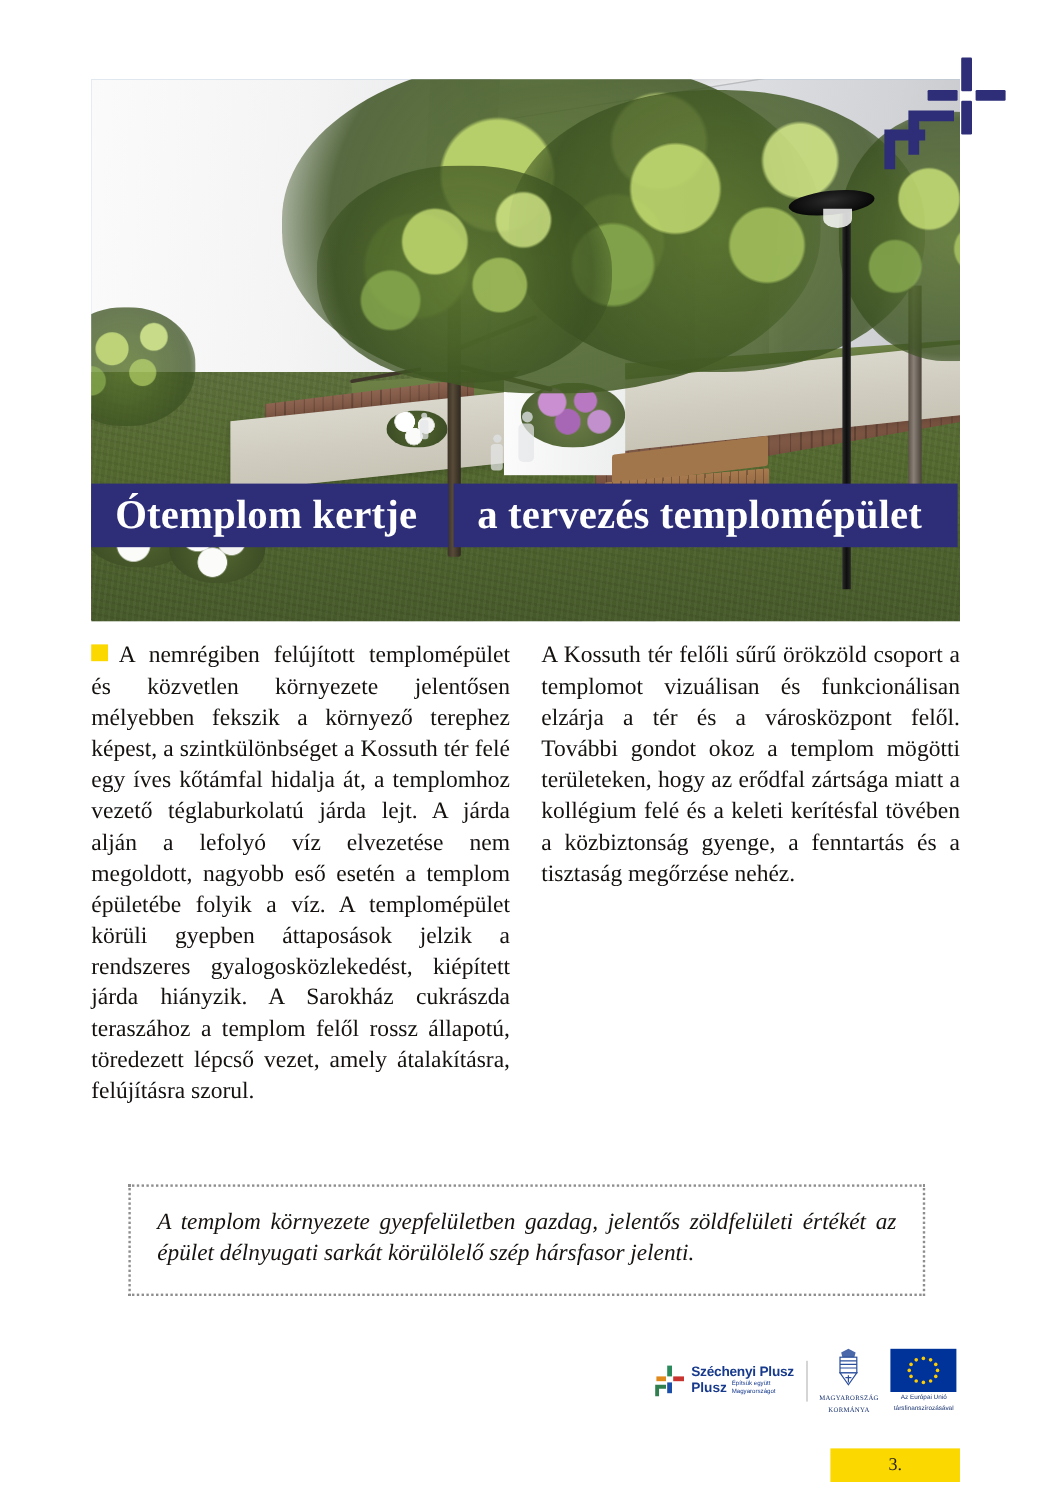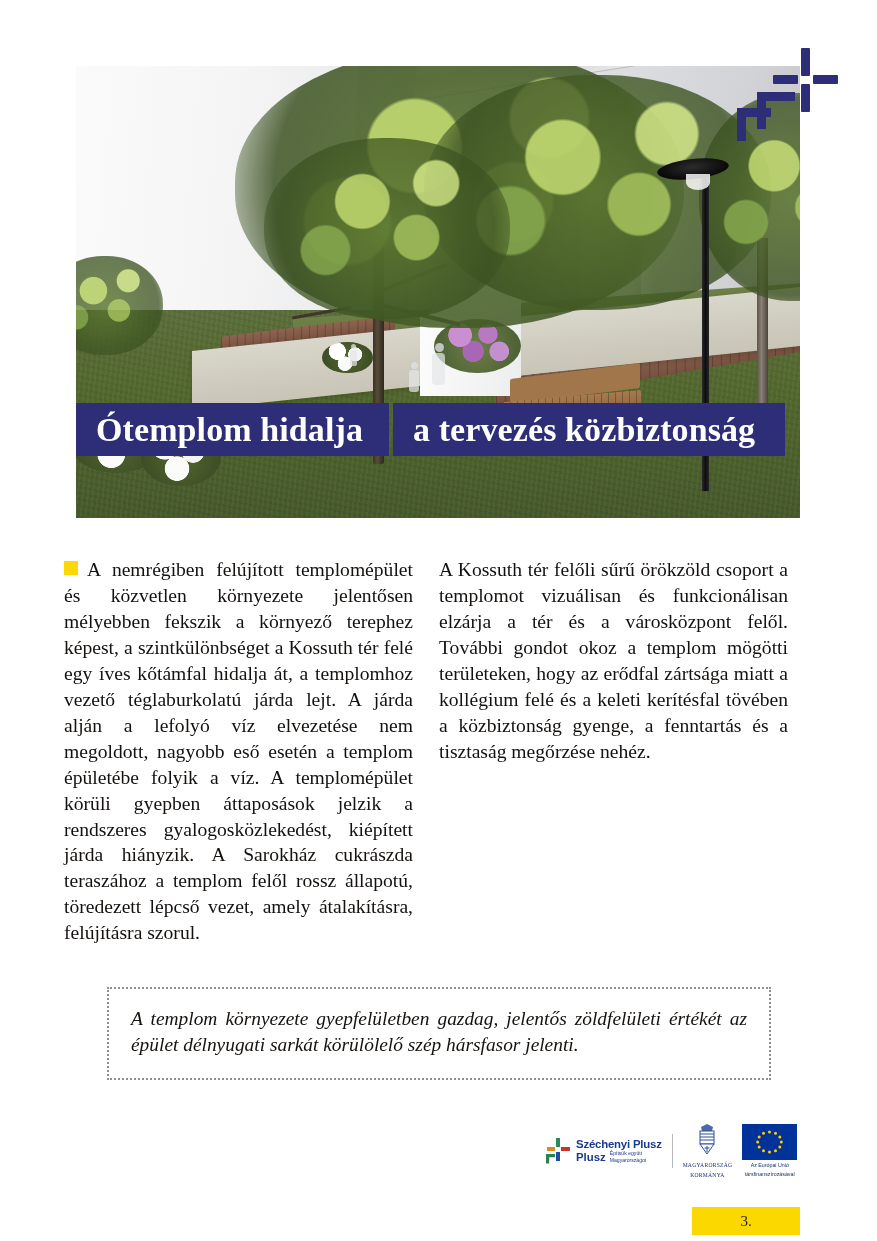--- a/index.html
+++ b/index.html
@@ -236,26 +236,25 @@
     padding:9px 26px 9px 20px;
     display:inline-block;
     white-space:nowrap;
     letter-spacing:.1px;
   }
   .title-line2 { margin-top:-1px; padding-right:30px; }
 
   
   .columns {
     position:absolute;
-    left:64px; top:534px;
+    left:76px; top:534px;
     width:724px;
     display:flex;
     gap:26px;
     z-index:20;
-    margin-top:23px;
   }
   .col-text {
     width:349px;
     font-size:19.6px;
     line-height:1.325;
     text-align:justify;
     color:#14110f;
     hyphens:auto;
   }
   .col-text p { margin:0; text-indent:1.15em; }
@@ -393,22 +392,22 @@
       <rect x="66" y="40" width="9" height="28" rx="1"></rect>
       <rect x="38" y="31" width="25" height="9" rx="1"></rect>
       <rect x="78" y="31" width="25" height="9" rx="1"></rect>
       <path d="M22 48 h38 v9 h-29 v28 h-9 z"></path>
       <path d="M2 64 h34 v9 h-25 v24 h-9 z"></path>
     </g>
   </svg>
 </div>
 
 <div class="title-wrap">
-  <div class="title-bar">Ótemplom hidalja</div>
-  <div class="title-bar title-line2">a tervezés közbiztonság</div>
+  <div class="title-bar">Ótemplom kertje</div>
+  <div class="title-bar title-line2">a tervezés templomépület</div>
 </div>
 
 <div class="columns">
   <div class="col-text">
     <p class="first-par"><span class="bullet-sq"></span><span>A nemrégiben felújított templomépület és közvetlen környezete jelentősen mélyebben fekszik a környező terephez képest, a szintkülönbséget a Kossuth tér felé egy íves kőtámfal hidalja át, a templomhoz vezető téglaburkolatú járda lejt. A járda alján a lefolyó víz elvezetése nem megoldott, nagyobb eső esetén a templom épületébe folyik a víz. A templomépület körüli gyepben áttaposások jelzik a rendszeres gyalogosközlekedést, kiépített járda hiányzik. A Sarokház cukrászda teraszához a templom felől rossz állapotú, töredezett lépcső vezet, amely átalakításra, felújításra szorul.</span></p>
   </div>
   <div class="col-text">
     <p class="first-par">A Kossuth tér felőli sűrű örökzöld csoport a templomot vizuálisan és funkcionálisan elzárja a tér és a városközpont felől. További gondot okoz a templom mögötti területeken, hogy az erődfal zártsága miatt a kollégium felé és a keleti kerítésfal tövében a közbiztonság gyenge, a fenntartás és a tisztaság megőrzése nehéz.</p>
   </div>
 </div>

